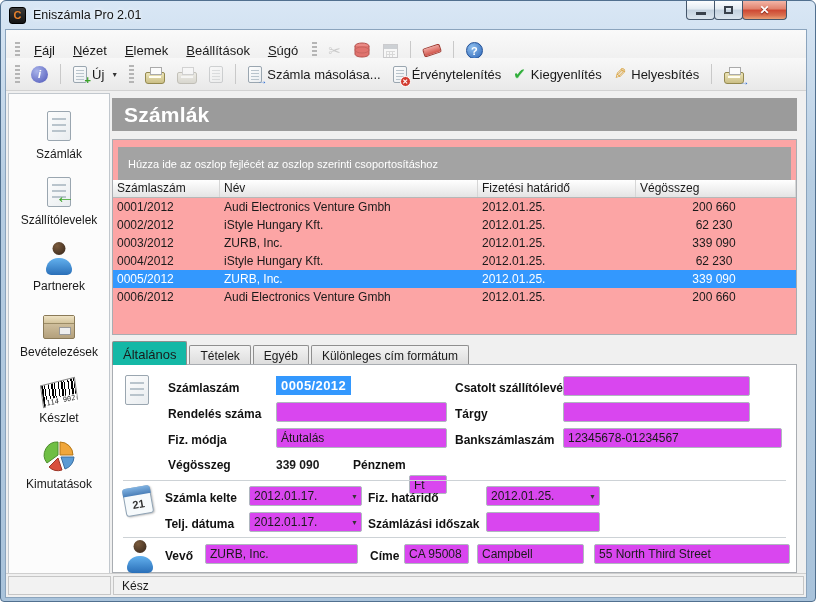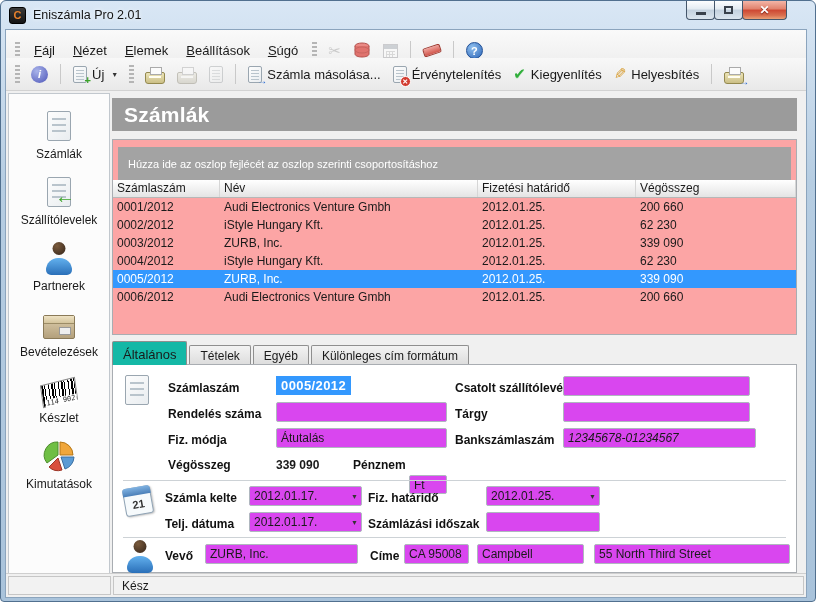--- a/index.html
+++ b/index.html
@@ -103,21 +103,21 @@
   .panel-header{position:absolute;left:106px;top:68px;width:685px;height:33px;background:#9b9b9b;color:#fff;
            font-size:21px;font-weight:600;display:flex;align-items:center;padding:0 12px;letter-spacing:.2px}
   .listbox{position:absolute;left:106px;top:109px;width:685px;height:196px;background:#fca5a5;border:1px solid #a9adb2}
   .groupbar{margin:7px 5px 0 5px;height:33px;background:#a3a3a3;color:#fff;font-size:11px;display:flex;
            align-items:center;padding:0 10px}
   .gridhead{display:grid;grid-template-columns:107px 258px 158px 1fr;height:18px;font-size:12px;
            background:linear-gradient(#ffffff,#e4e4e4);border-bottom:1px solid #b7b7b7}
   .gridhead .hc{padding:1px 4px;border-right:1px solid #d6d6d6;overflow:hidden;white-space:nowrap}
   .grow{display:grid;grid-template-columns:107px 258px 158px 1fr;height:18px;font-size:12px;align-items:center}
   .grow .c{padding:0 4px;overflow:hidden;white-space:nowrap}
-  .grow .num{text-align:left;padding-right:8px}
+  .grow .num{text-align:center;padding-right:8px}
   .grow.selected{background:#3398fe;color:#fff}
 
   
   .tabs{position:absolute;left:106px;top:311px;height:24px;display:flex;align-items:flex-end;font-size:12px}
   .tab{border:1px solid #8f8f8f;border-bottom:none;border-radius:2px 2px 0 0;padding:3px 10px 4px;margin-right:2px;
        background:linear-gradient(#f3f3f3,#dcdcdc);height:20px;white-space:nowrap;cursor:default}
   .tab.active{background:#14b8a6;height:24px;padding-top:5px;position:relative;z-index:3;font-size:13px}
 
   
   .formbox{position:absolute;left:106px;top:334px;width:685px;height:209px;background:#fff;border:1px solid #a9adb2;z-index:2}
@@ -353,21 +353,21 @@
       <input class="fi" style="left: 450px; top: 11px; width: 187px;" value="">
 
       <span class="fl" style="left:55px;top:42px">Rendelés száma</span>
       <input class="fi" style="left: 163px; top: 37px; width: 171px;" value="">
       <span class="fl" style="left:342px;top:42px">Tárgy</span>
       <input class="fi" style="left: 450px; top: 37px; width: 187px;" value="">
 
       <span class="fl" style="left:55px;top:68px">Fiz. módja</span>
       <input class="fi" style="left: 163px; top: 63px; width: 171px;" value="Átutalás">
       <span class="fl" style="left:342px;top:68px">Bankszámlaszám</span>
-      <input class="fi" style="left: 450px; top: 63px; width: 193px; font-style: italic;" value="12345678-01234567">
+      <input class="fi" style="left: 450px; top: 63px; width: 219px;" value="12345678-01234567">
 
       <span class="fl" style="left:55px;top:93px">Végösszeg</span>
       <span class="fv" style="left:163px;top:93px;font-weight:bold">339 090</span>
       <span class="fl" style="left:240px;top:93px">Pénznem</span>
       <input class="fi" style="left: 296px; top: 89px; width: 38px; height: 19px; margin-top: 21px;" value="Ft">
 
       <div class="hr" style="top:115px"></div>
 
       <span class="ic-cal" style="position:absolute;left:11px;top:122px">
           <span class="day">21</span>

